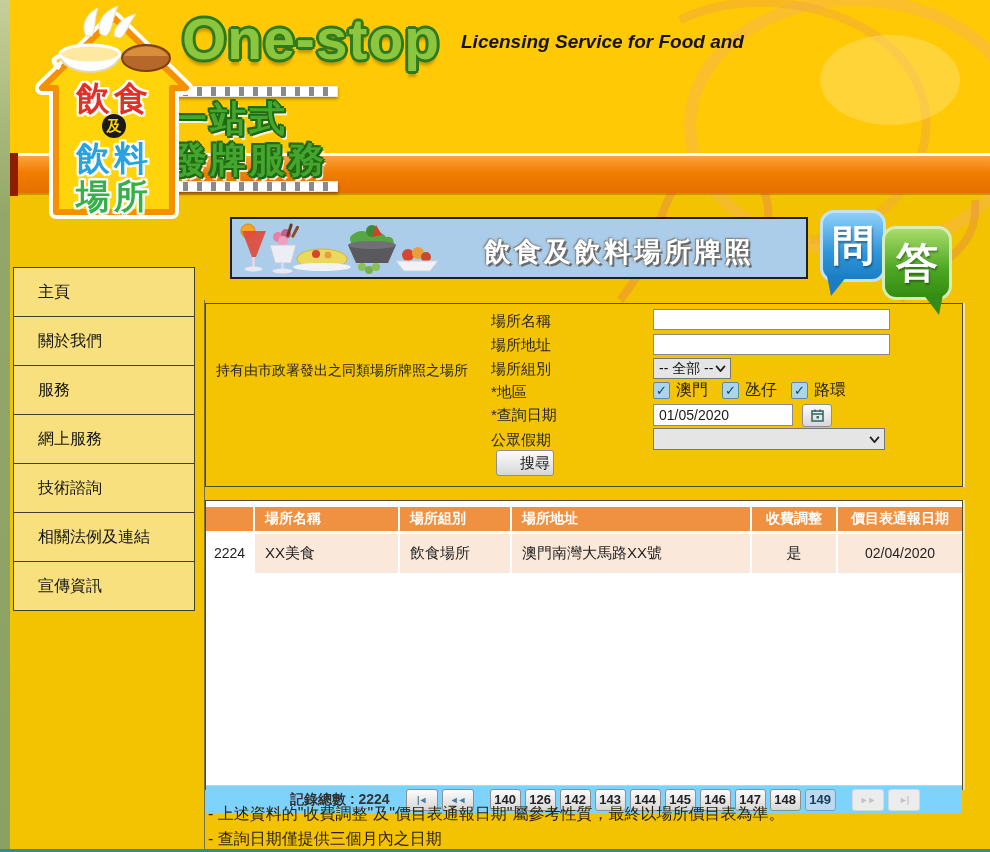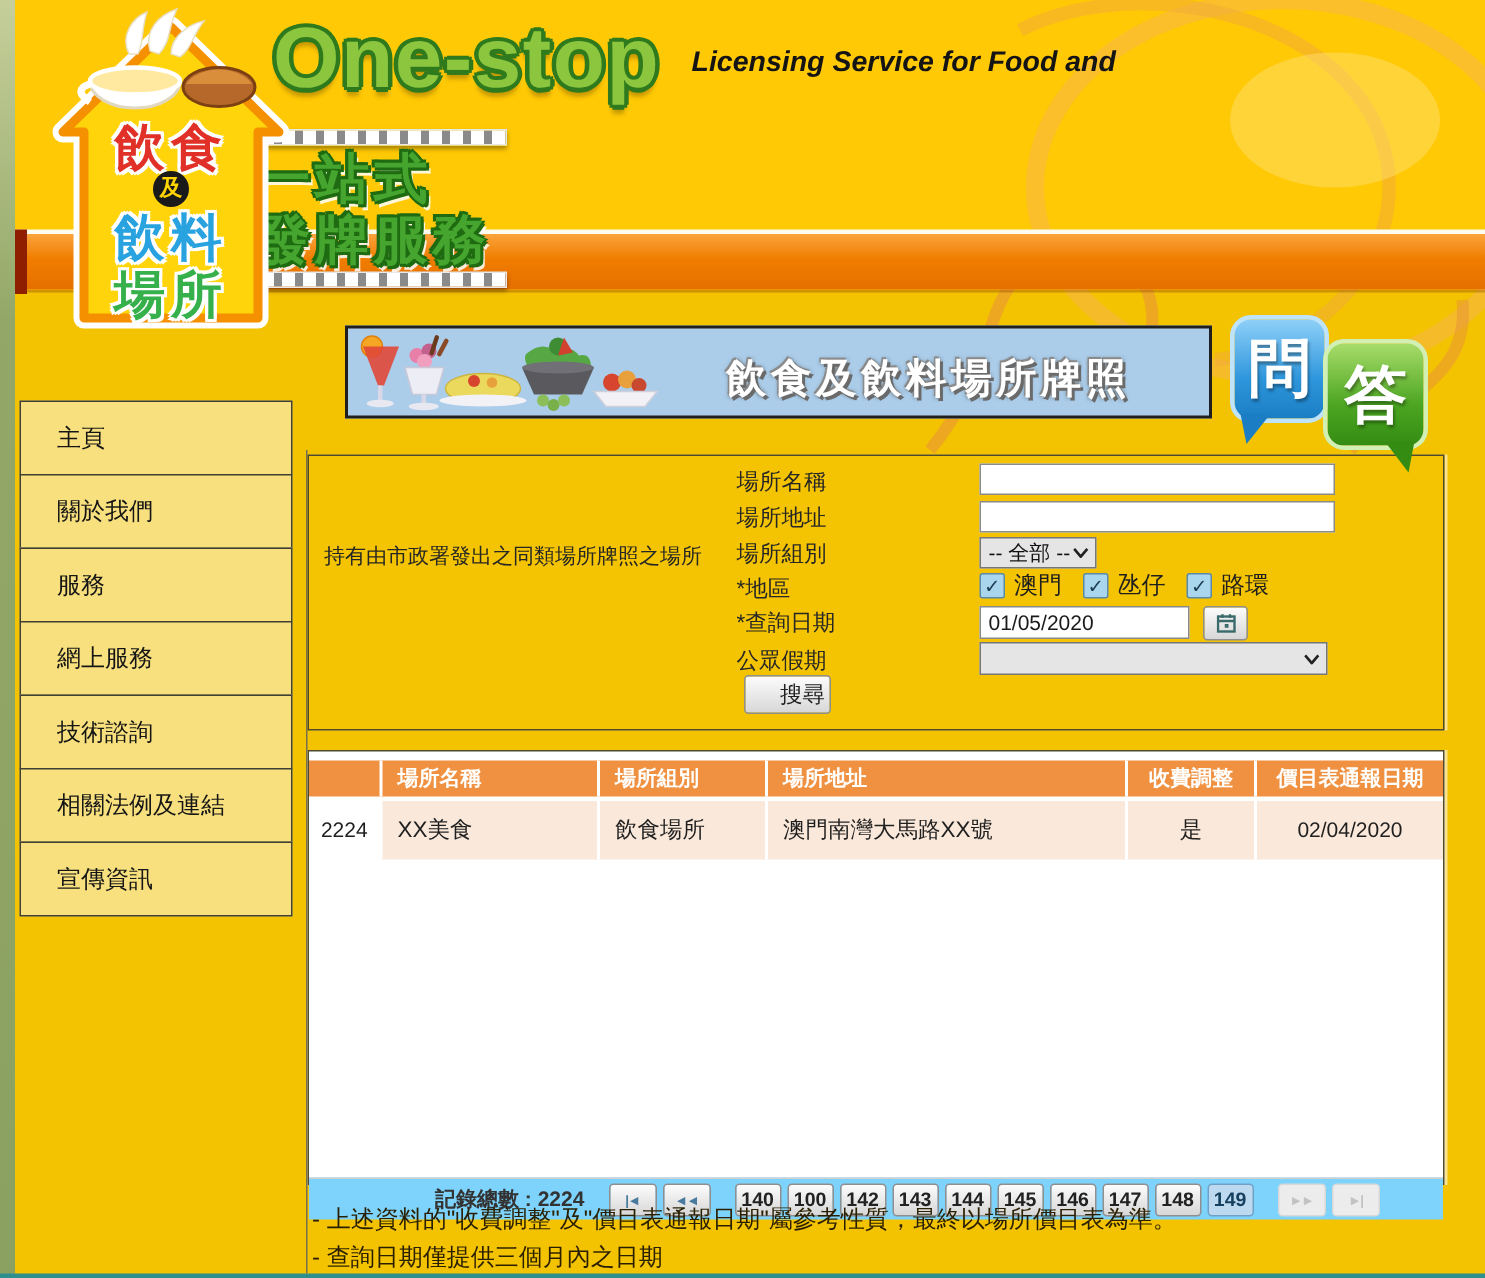--- a/index.html
+++ b/index.html
@@ -350,21 +350,21 @@
           <td class="center" style="font-size:14px;">02/04/2020</td>
         </tr>
       </tbody>
     </table>
 
     <div class="pgbar">
       <span class="pg-total">記錄總數 : 2224</span>
       <button class="btn pg-btn nav gap">|◄</button>
       <button class="btn pg-btn nav">◄◄</button>
       <button class="btn pg-btn gap">140</button>
-      <button class="btn pg-btn">100</button>
+      <button class="btn pg-btn">126</button>
       <button class="btn pg-btn">142</button>
       <button class="btn pg-btn">143</button>
       <button class="btn pg-btn">144</button>
       <button class="btn pg-btn">145</button>
       <button class="btn pg-btn">146</button>
       <button class="btn pg-btn">147</button>
       <button class="btn pg-btn">148</button>
       <button class="btn pg-btn current">149</button>
       <button class="btn pg-btn nav disabled gap">►►</button>
       <button class="btn pg-btn nav disabled">►|</button>

